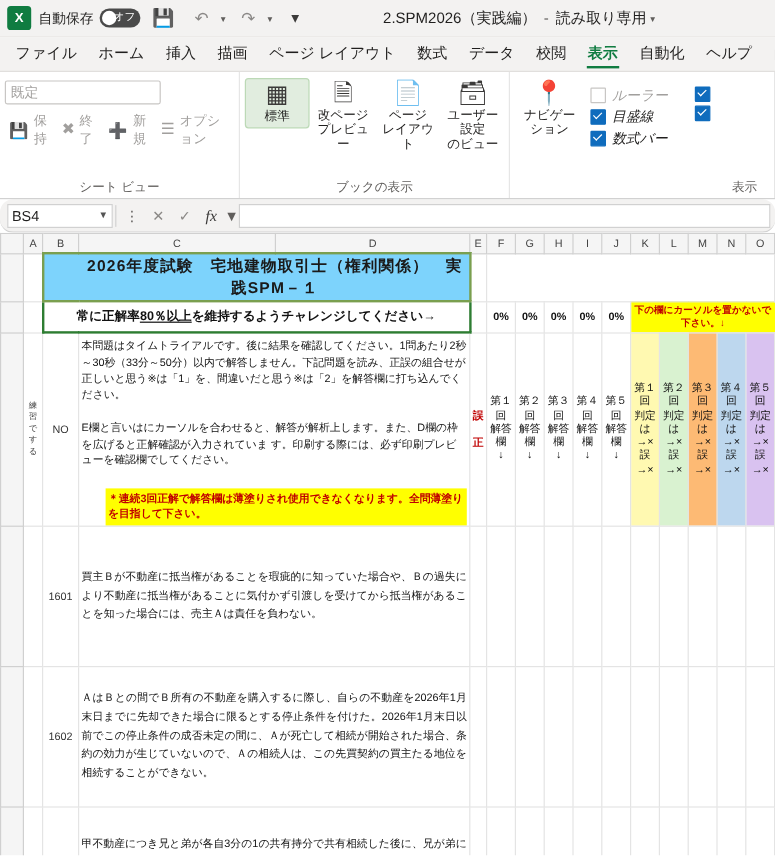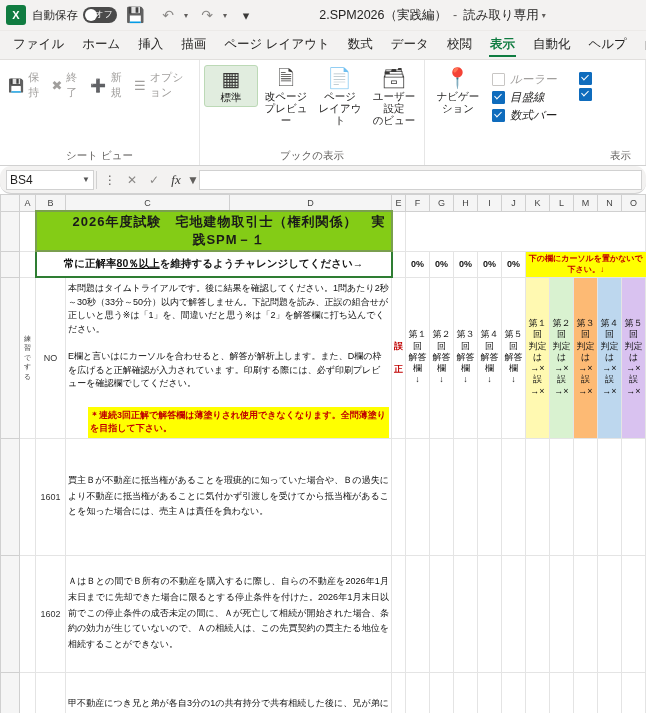--- a/index.html
+++ b/index.html
@@ -140,21 +140,21 @@
     font-family:"Liberation Sans",sans-serif;
   }
   .rowhdr{
     width:16px;background:#f5f5f5;border:1px solid #d0d0d0;font-size:8px;
     color:#444;text-align:center;
   }
   td.cell{border:1px solid #e4e4e4;vertical-align:middle;padding:0 2px;font-size:9px;}
 
   
   .banner{
-    border:2px solid #7a9f4f;background:#84cc16;color:#1a1a1a;
+    border:2px solid #7a9f4f;background:#7dd3fc;color:#1a1a1a;
     font-weight:bold;font-size:13px;text-align:center;letter-spacing:1px;padding-left:32px;
   }
   .redbar{
     background:#fff200;color:#c00000;font-size:8.5px;text-align:center;font-weight:bold;
   }
   .greenbox{
     border:2px solid #2e7d32;background:#ffffff;text-align:center;
     font-size:10.5px;font-weight:bold;color:#111;
   }
   .greenbox u{text-decoration:underline;}
@@ -213,20 +213,23 @@
     <div class="rtab active">表示</div>
     <div class="rtab">自動化</div>
     <div class="rtab">ヘルプ</div>
     <div class="rtab">PDFel</div>
   </div>
 
   <div class="ribbon">
 
     <div class="rgroup" id="grp-sheetview">
       <div class="gbody" style="flex-direction:column;gap:3px;padding-top:4px;">
+        <div class="nameinput">
+          <span>既定</span>
+        </div>
         <div style="display:flex;align-items:center;gap:2px;margin-top:6px;">
           <div class="btn-small">
             <span class="gl">💾</span>
             <span>保持</span>
           </div>
           <div class="btn-small">
             <span class="gl">✖</span>
             <span>終了</span>
           </div>
           <div class="btn-small">

